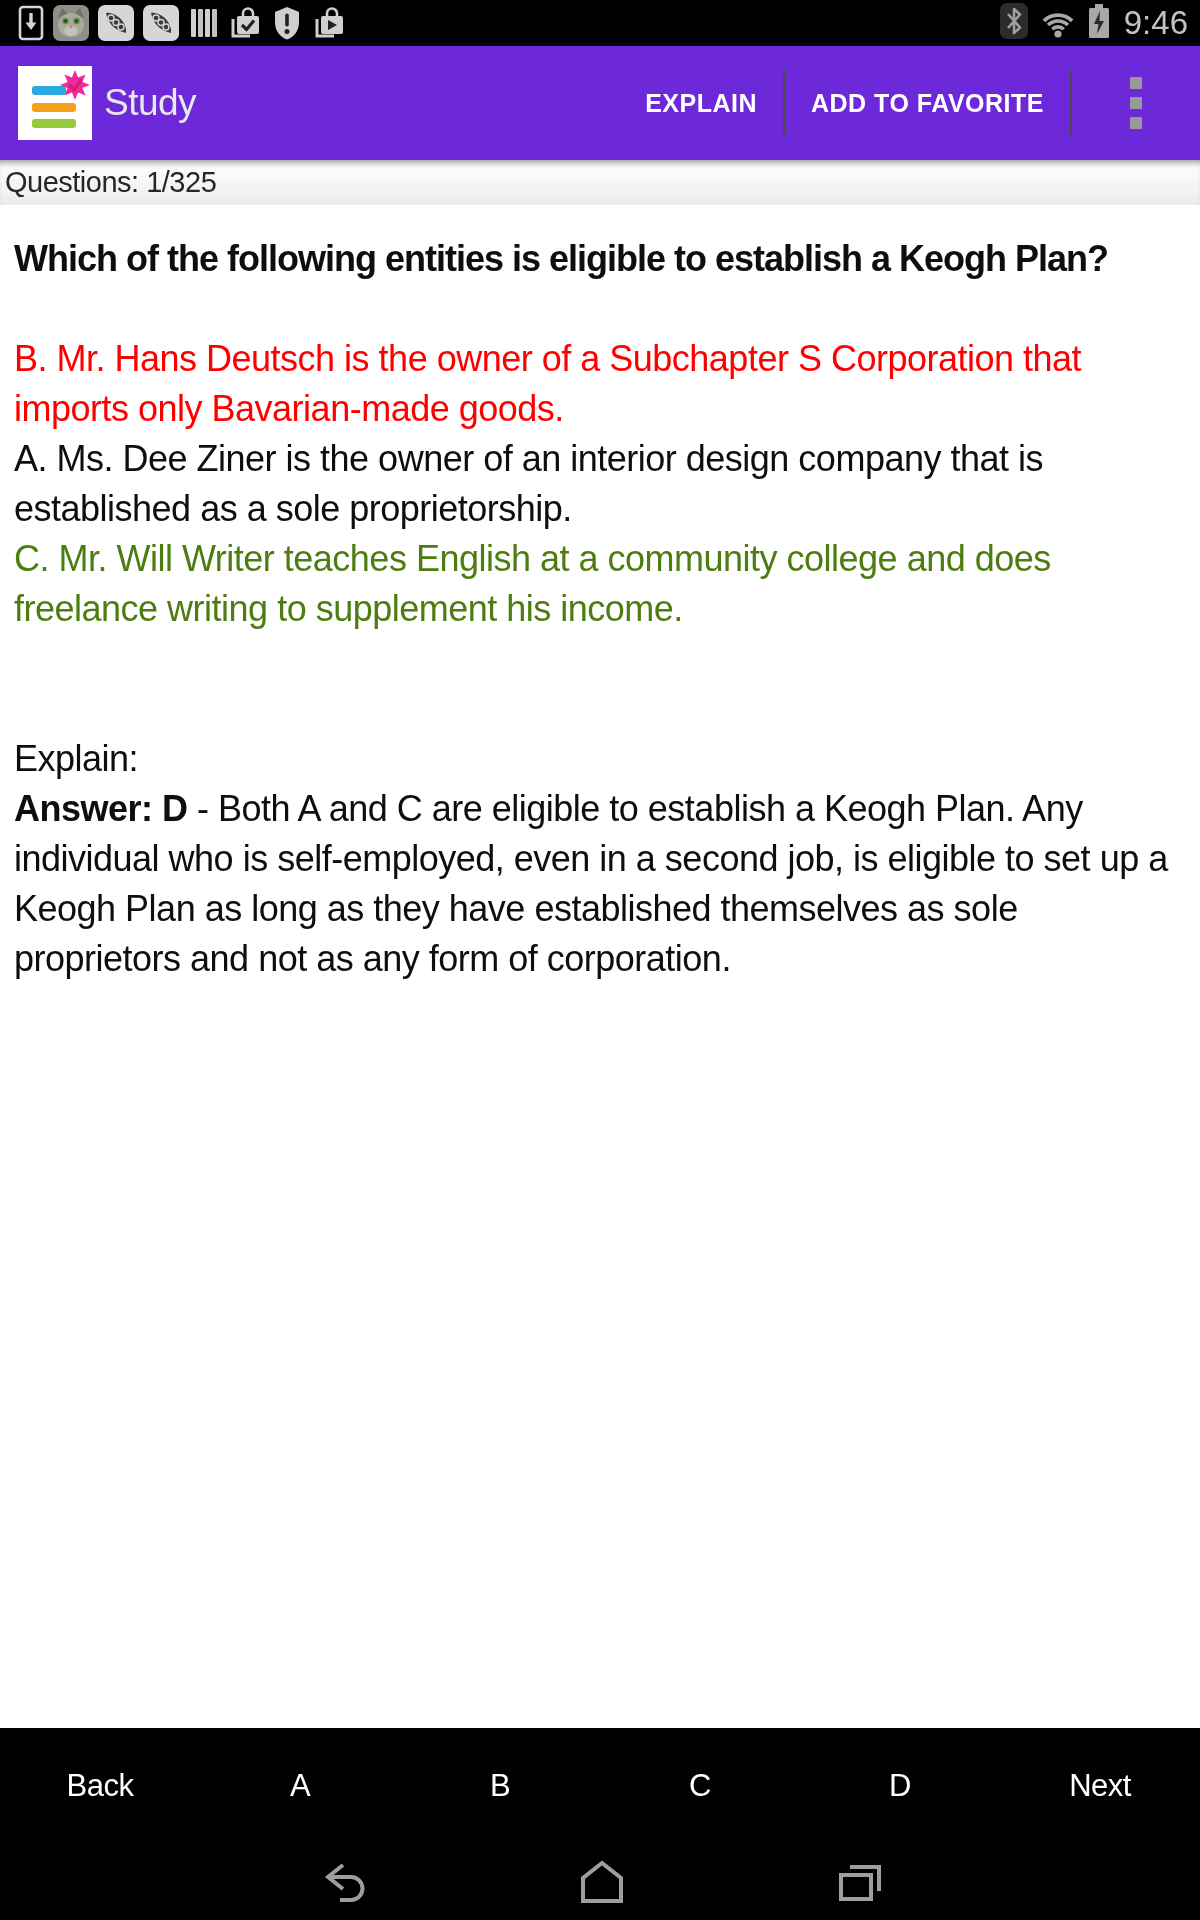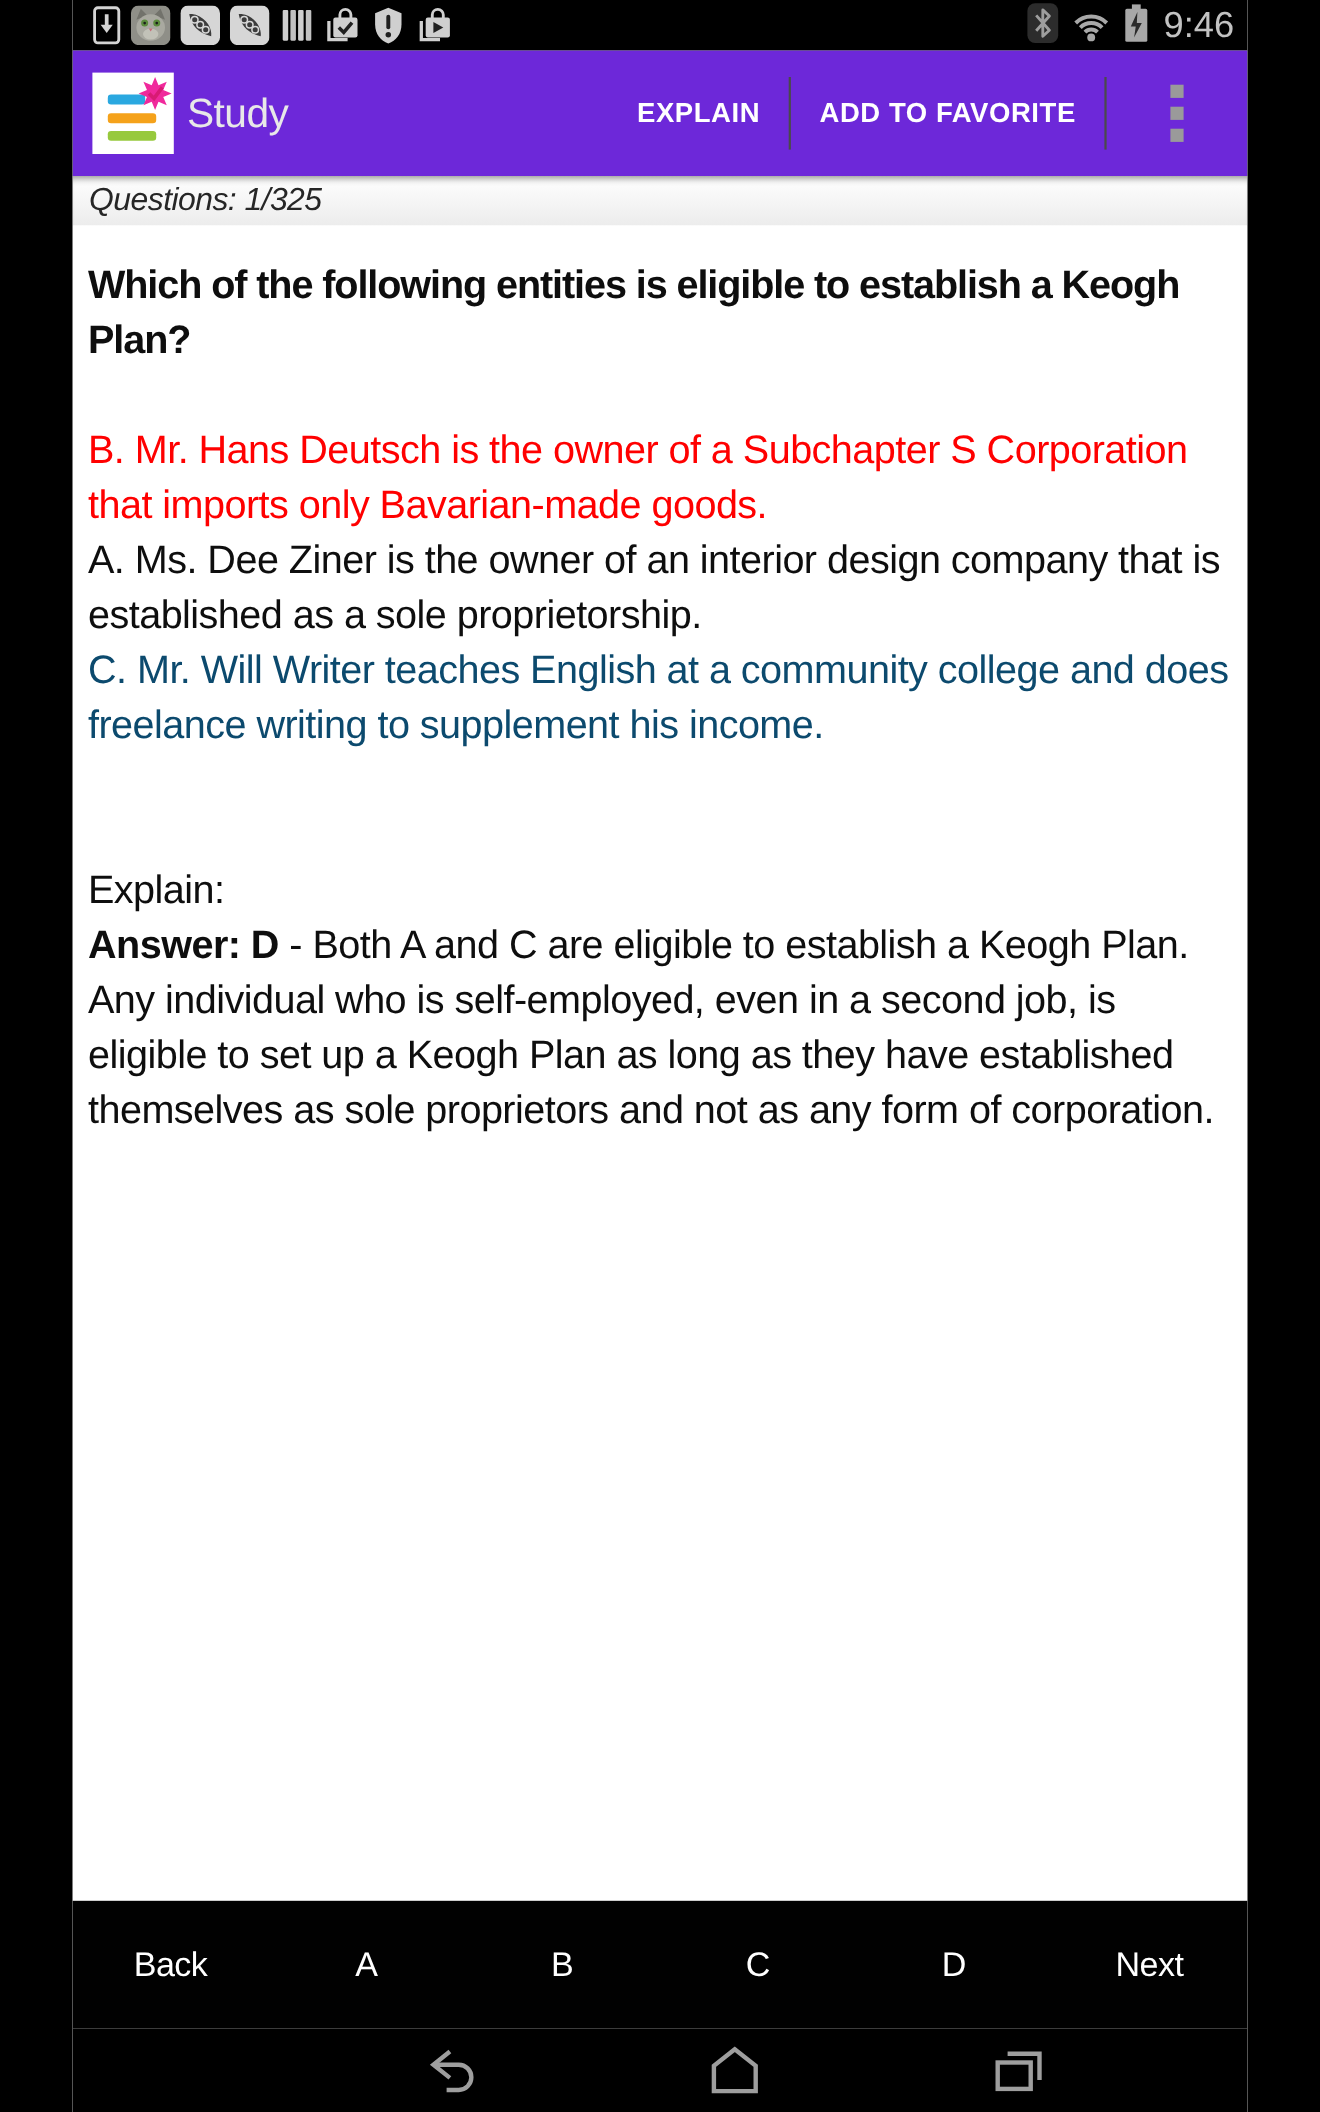--- a/index.html
+++ b/index.html
@@ -1,18 +1,18 @@
 <!DOCTYPE html>
 <html><head>
 <meta charset="utf-8">
 <style>
   * { margin:0; padding:0; box-sizing:border-box; }
   html,body { background:#000; }
   body { font-family:"Liberation Sans", sans-serif; }
-  .screen { width:1068px; height:1920px; margin:0 auto; background:#fff;
+  .screen { width:1200px; height:1920px; margin:0 auto; background:#fff;
             display:flex; flex-direction:column; overflow:hidden; position:relative; }
 
   
   .status-bar { height:46px; background:#000; display:flex; align-items:center; padding:0 8px; flex:none; }
   .notif-icons { display:flex; align-items:center; gap:9px; padding-left:10px; }
   .notif-icons svg { display:block; }
   .sb-spacer { flex:1; }
   .sys-icons { display:flex; align-items:center; gap:7px; }
   .sb-time { color:#c2c2c2; font-size:33px; margin-left:6px; margin-right:4px; letter-spacing:0px; }
 
@@ -26,21 +26,21 @@
   .ab-divider { width:2px; height:66px; background:#4a4a4a; flex:none; }
   .overflow-btn { width:128px; height:114px; display:flex; flex-direction:column;
                   align-items:center; justify-content:center; gap:8px; }
   .overflow-btn i { display:block; width:12px; height:12px; background:#9a9a9a; }
 
   
   .progress-row { height:45px; flex:none; display:flex; align-items:center;
                   background:linear-gradient(#ffffff,#ececec);
                   box-shadow: inset 0 7px 7px -5px rgba(0,0,0,0.45);
                   font-size:29px; color:#262626; letter-spacing:-0.5px; }
-  .progress-label { padding-left:15px; white-space:nowrap;font-style:italic; }
+  .progress-label { padding-left:5px; white-space:nowrap; }
   .progress-percent { flex:1; text-align:center; }
 
   
   .content { flex:1; background:#fff; padding:16px 14px; overflow:hidden;
              font-size:36px; line-height:50px; letter-spacing:-0.5px; color:#0e0e0e; }
   .question { font-weight:bold; margin:13px 0 50px 0; letter-spacing:-1px; }
   .explain-block { margin-top:100px; }
   .answer-label { font-weight:bold; }
 
   
@@ -184,21 +184,21 @@
 
   <div class="progress-row">
     <span class="progress-label">Questions: 1/325</span>
   </div>
 
   <div class="content">
     <div class="question">Which of the following entities is eligible to establish a Keogh Plan?</div>
 
     <div style="color: rgb(255, 0, 0);">B. Mr. Hans Deutsch is the owner of a Subchapter S Corporation that imports only Bavarian-made goods.</div>
     <div style="color: rgb(14, 14, 14);">A. Ms. Dee Ziner is the owner of an interior design company that is established as a sole proprietorship.</div>
-    <div style="color: #0c4a6e;">C. Mr. Will Writer teaches English at a community college and does freelance writing to supplement his income.</div>
+    <div style="color: #4d7c0f;">C. Mr. Will Writer teaches English at a community college and does freelance writing to supplement his income.</div>
 
     <div class="explain-block">
       <div>Explain:</div>
       <div><span class="answer-label">Answer: D</span> <span>- Both A and C are eligible to establish a Keogh Plan. Any individual who is self-employed, even in a second job, is eligible to set up a Keogh Plan as long as they have established themselves as sole proprietors and not as any form of corporation.</span></div>
     </div>
   </div>
 
   <div class="bottom-bar">
     <div class="bb-btn">Back</div>
     <div class="bb-btn">A</div>

